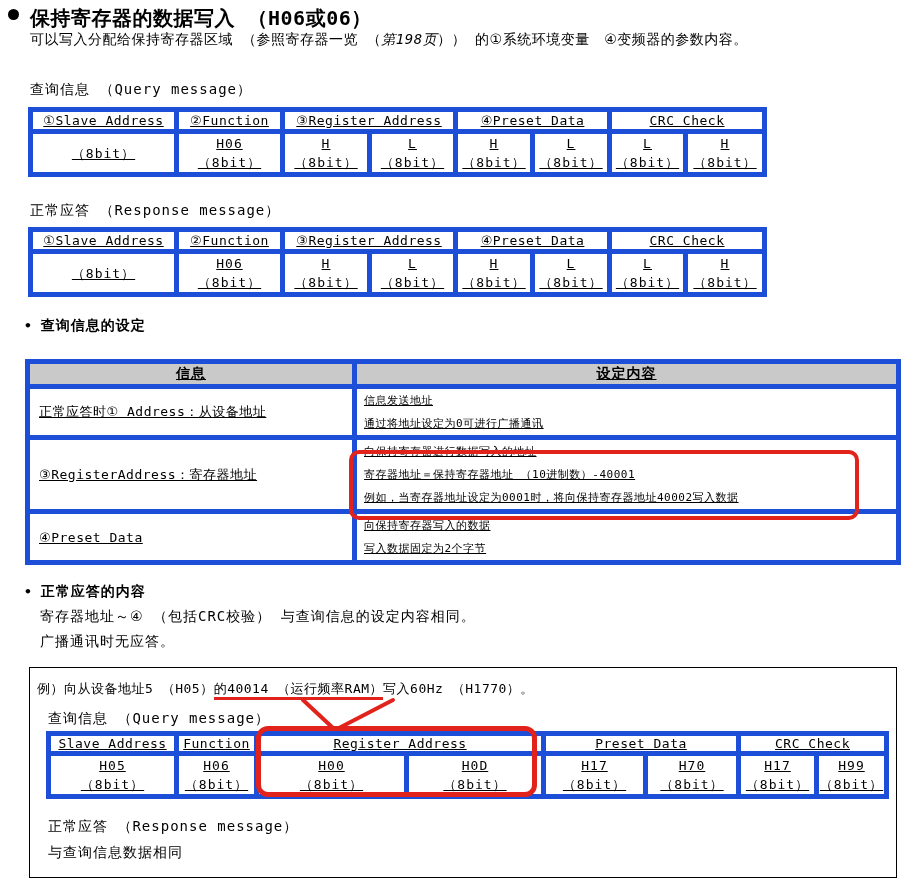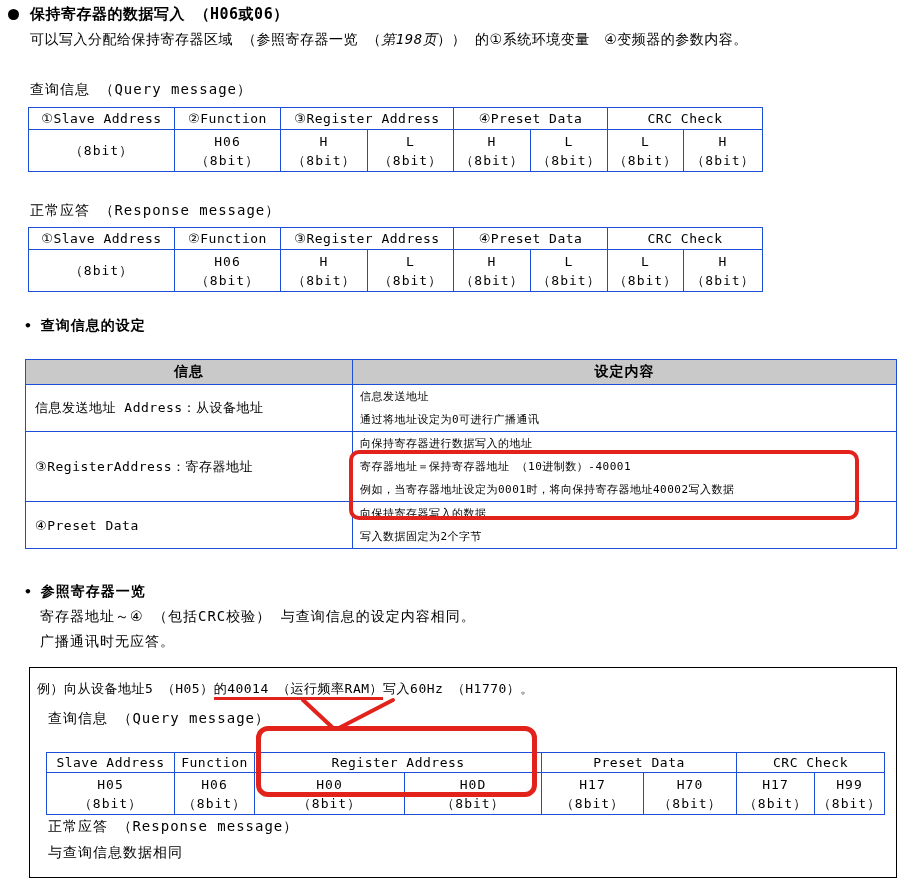--- a/index.html
+++ b/index.html
@@ -5,31 +5,31 @@
   * { margin:0; padding:0; box-sizing:border-box; }
   html,body { background:#fff; }
   body {
     font-family: "DejaVu Sans Mono", "DejaVu Sans", "Liberation Sans", sans-serif;
     color:#000;
   }
   .page {
     position:relative; width:920px; height:884px; background:#fff; overflow:hidden;
   }
   .abs { position:absolute; }
-  .title-line { font-size:15px; font-weight:bold; letter-spacing:0.5px; }
+  .title-line { font-size:20px; font-weight:bold; letter-spacing:0.5px; }
   .bullet-dot { position:absolute; left:8px; top:9px; width:11px; height:11px; border-radius:50%; background:#000; }
   .intro { font-size:14px; letter-spacing:0.5px; }
   .caption { font-size:14px; letter-spacing:1px; }
   .sub-title { font-size:14px; font-weight:bold; letter-spacing:1px; }
   .sub-title .sb { font-weight:bold; margin-right:8px; font-size:13px; }
   .para { font-size:14px; letter-spacing:1px; }
   em.pageref { }
 
   table { border-collapse:collapse; table-layout:fixed; position:absolute; background:#fff; }
-  th, td { border:1px solid #1d4ed8; font-size:13px; text-align:center; overflow:hidden; }
+  th, td { border:5px solid #1d4ed8; font-size:13px; text-align:center; overflow:hidden;text-decoration:underline; }
   .msg th { height:22px; font-weight:normal; letter-spacing:0.5px; }
   .msg td { height:42px; vertical-align:middle; }
   .msg td div { line-height:19px; letter-spacing:1px; }
   .msg.small th { height:20px; }
 
   .settings th { height:25px; background:var(--hdr-gray,#c9c9c9); font-weight:bold; font-size:14px; letter-spacing:1px; }
   .settings td { text-align:left; vertical-align:middle; }
   .settings td.info { padding-left:9px; font-size:13px; letter-spacing:0.5px; }
   .settings td.content { padding-left:7px; }
   .settings td.content div { line-height:23px; font-size:11px; letter-spacing:0.5px; }
@@ -181,21 +181,21 @@
         <col style="width:544px">
       </colgroup>
   <thead>
         <tr>
           <th>信息</th>
           <th>设定内容</th>
         </tr>
       </thead>
       <tbody>
         <tr>
-          <td class="info">信息发送地址 Address：从设备地址</td>
+          <td class="info">正常应答时① Address：从设备地址</td>
           <td class="content">
             <div>信息发送地址</div>
             <div>通过将地址设定为0可进行广播通讯</div>
           </td>
         </tr>
         <tr>
           <td class="info">③RegisterAddress：寄存器地址</td>
           <td class="content">
             <div>向保持寄存器进行数据写入的地址</div>
             <div>寄存器地址＝保持寄存器地址 （10进制数）-40001</div>
@@ -208,33 +208,33 @@
             <div>向保持寄存器写入的数据</div>
             <div>写入数据固定为2个字节</div>
           </td>
         </tr>
       </tbody>
     </table>
 
   <div class="hl-box" style="left:349px; top:450px; width:510px; height:70px;"></div>
 
   <div class="abs sub-title" style="left:24px; top:583px;">
-    <span class="sb">•</span><span>参照寄存器一览</span>
+    <span class="sb">•</span><span>正常应答的内容</span>
   </div>
   <div class="abs para" style="left:40px; top:608px;">寄存器地址～④ （包括CRC校验） 与查询信息的设定内容相同。</div>
   <div class="abs para" style="left:40px; top:633px;">广播通讯时无应答。</div>
 
   <div class="abs example-box" style="left:29px; top:667px; width:868px; height:211px;">
     <div class="abs ex-line" style="left:7px; top:12px;">
       <span>例）向从设备地址5 （H05）</span><span class="marked">的40014 （运行频率RAM）</span><span>写入60Hz （H1770）。</span>
     </div>
 
     <div class="abs caption" style="left:18px; top:42px;">查询信息 （Query message）</div>
 
-    <table class="msg small" style="left:16px; top:63px; width:838px;margin-top:21px;">
+    <table class="msg small" style="left:16px; top:63px; width:838px;">
       <colgroup>
           <col style="width:128px">
           <col style="width:80px">
           <col style="width:150px">
           <col style="width:137px">
           <col style="width:102px">
           <col style="width:93px">
           <col style="width:78px">
           <col style="width:70px">
         </colgroup>

